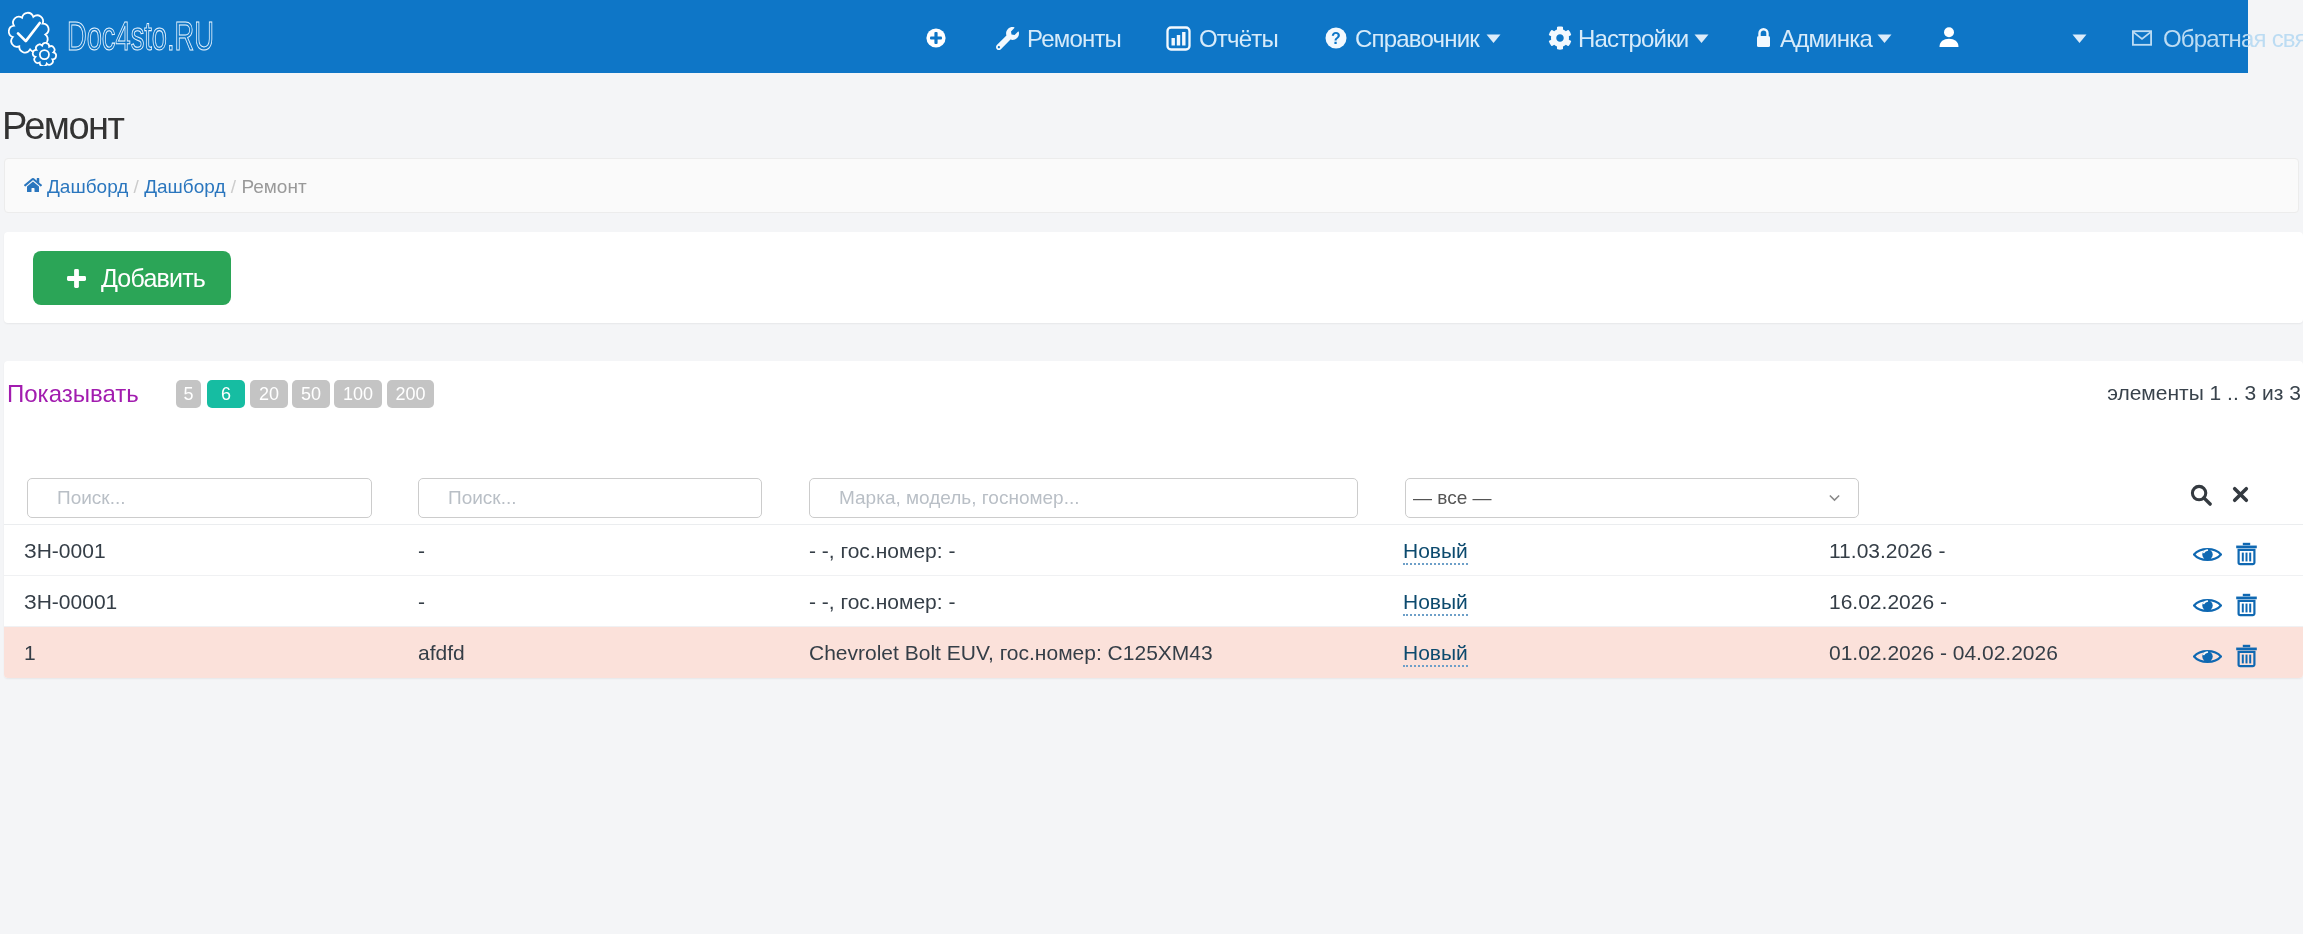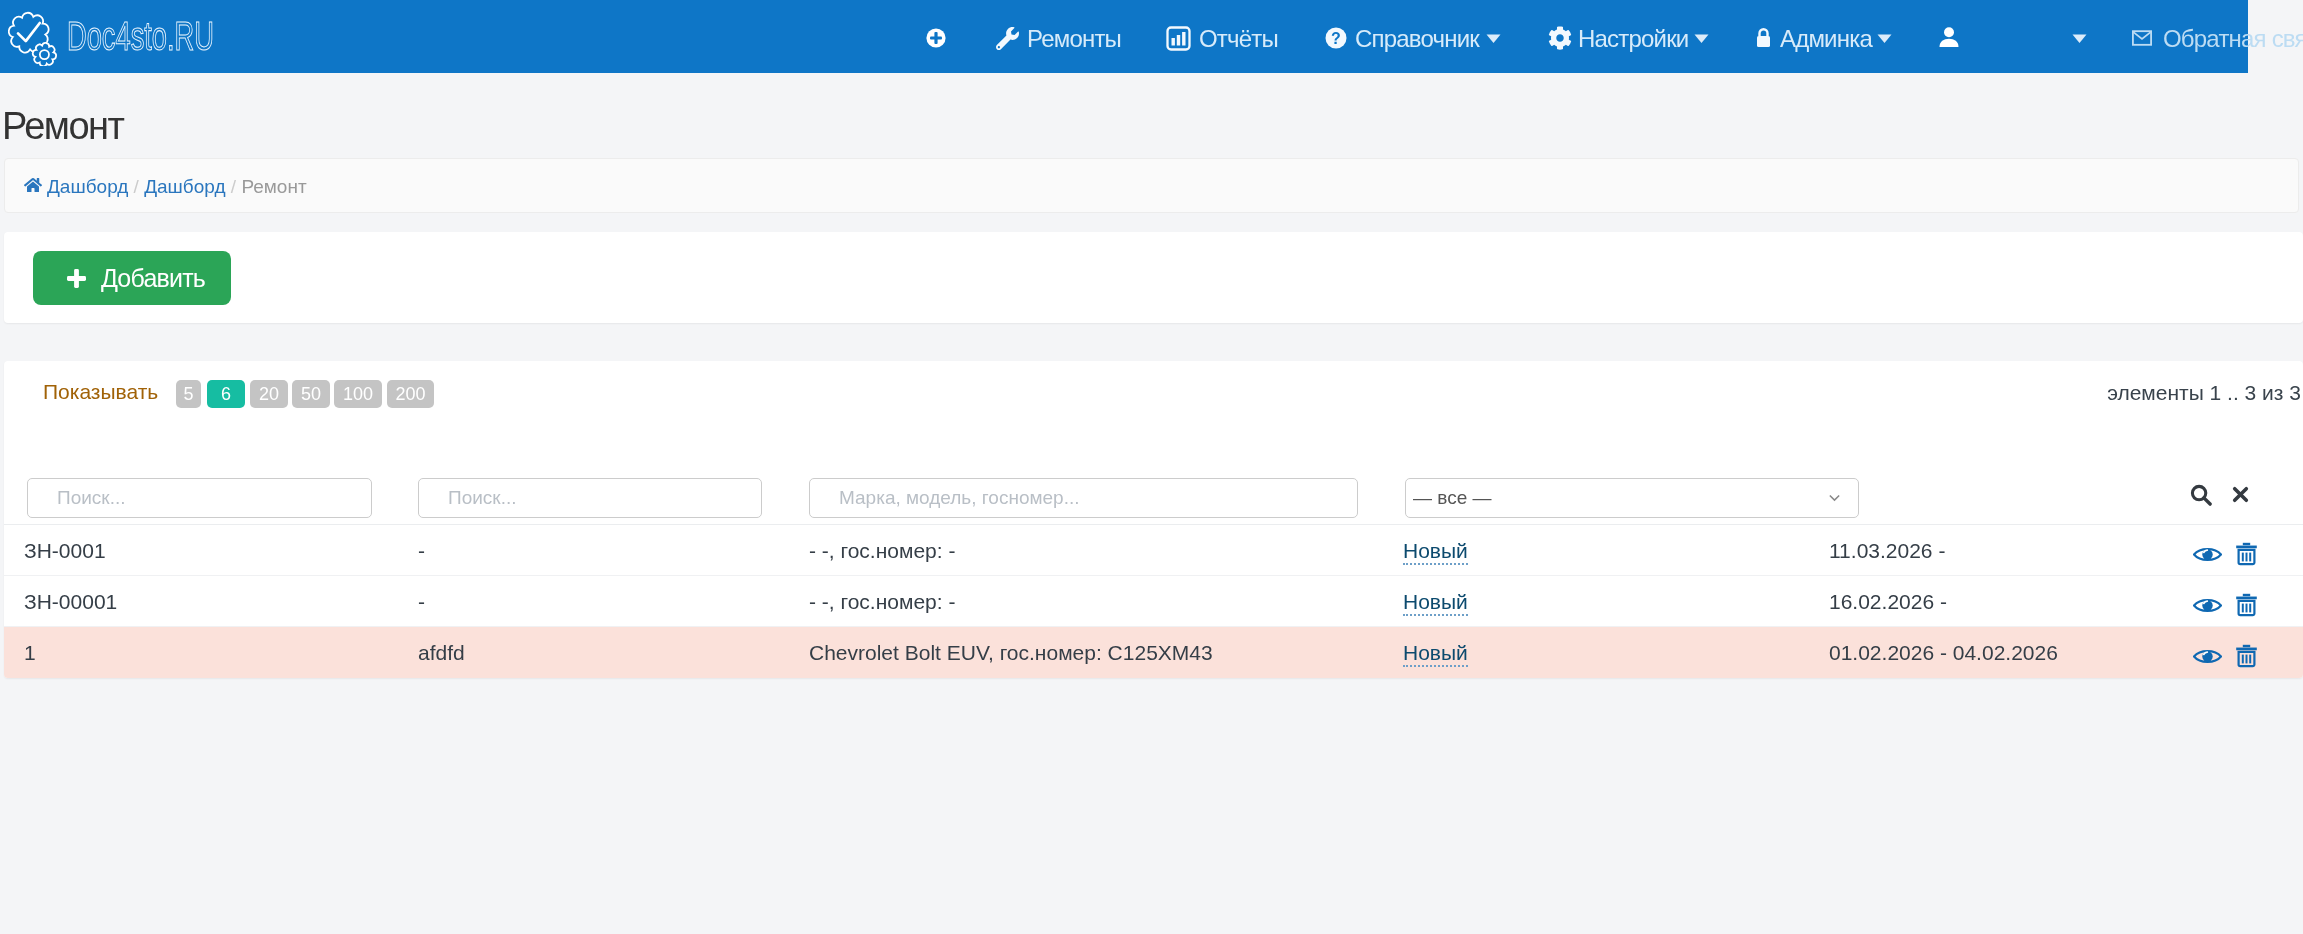--- a/index.html
+++ b/index.html
@@ -97,21 +97,21 @@
 <div class="panel" style="top:232px;height:91px">
   <div class="btn" style="left:29px;width:198px;background:#2ba557;padding-left:7px">
     <svg width="21" height="21" viewBox="0 0 21 21" fill="#fff" style="margin-right:14px">
         <rect x="8.1" y="1" width="4.8" height="19" rx="1.4"></rect>
         <rect x="1" y="8.1" width="19" height="4.8" rx="1.4"></rect>
       </svg>
     <span>Добавить</span>
   </div>
 </div>
 <div class="panel" style="top:361px;height:317px">
-  <div class="abs" style="left:39px;top:19px;font-size:21px;color:#a16207">Показывать</div>
+  <div class="abs" style="left:3px;top:19px;font-size:24px;color:#a21caf">Показывать</div>
   <div class="szbtn" style="left:172px;width:25px">5</div>
   <div class="szbtn" style="left:203px;width:38px;background:#16bda2">6</div>
   <div class="szbtn" style="left:246px;width:38px">20</div>
   <div class="szbtn" style="left:288px;width:38px">50</div>
   <div class="szbtn" style="left:330px;width:48px">100</div>
   <div class="szbtn" style="left:383px;width:47px">200</div>
   <div class="abs" style="right:2px;top:20px;font-size:21px;color:#39434c">элементы 1 .. 3 из 3</div>
   <input class="inp" style="left: 23px; width: 345px;" placeholder="Поиск...">
   <input class="inp" style="left: 414px; width: 344px;" placeholder="Поиск...">
   <input class="inp" style="left: 805px; width: 549px;" placeholder="Марка, модель, госномер...">

